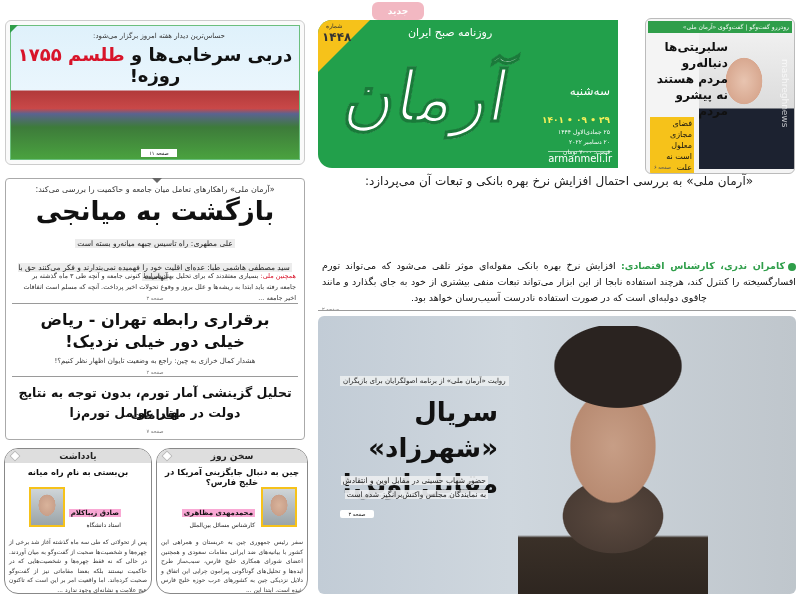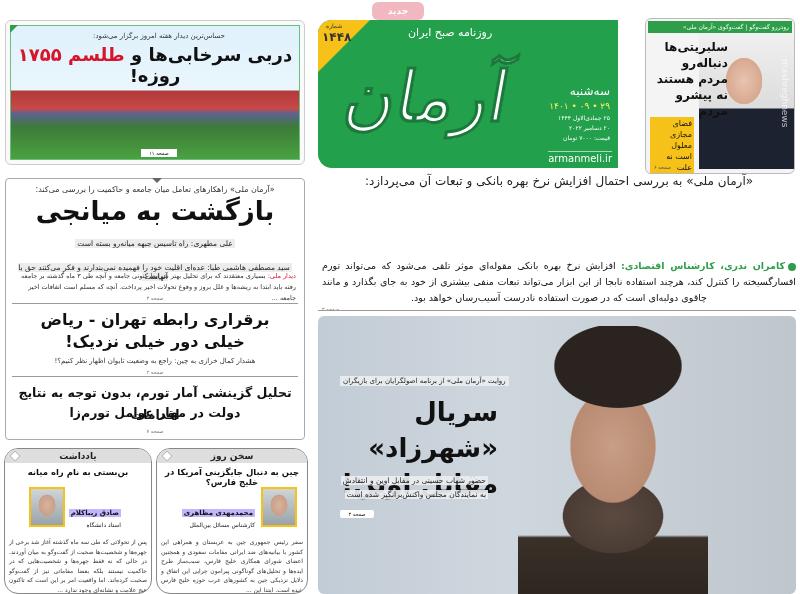--- a/index.html
+++ b/index.html
@@ -22,21 +22,21 @@
   .issue-num { position: absolute; left: 4px; top: 10px; font-size: 12px; font-weight: bold; color: #333; letter-spacing: 0px; }
   .paper-tag { position: absolute; left: 90px; top: 6px; font-size: 11px; color: #fff; }
   .logo-text {
     position: absolute; left: 14px; top: 22px; width: 190px; height: 110px;
     font-family: "DejaVu Serif", serif; font-size: 70px; font-weight: bold; color: #fff;
     -webkit-text-stroke: 1px #1a7a3a; text-align: center; line-height: 110px;
     transform: skewX(-10deg);
   }
   .date-block { position: absolute; right: 8px; top: 64px; width: 78px; text-align: right; color: #fff; }
   .date-day { font-size: 12px; color: #fff; }
-  .date-sh { font-size: 9px; color: #f6f05a; font-weight: normal; margin-top: 3px; direction: ltr; text-align: right; }
+  .date-sh { font-size: 9px; color: #f6f05a; font-weight: bold; margin-top: 17px; direction: ltr; text-align: right; }
   .date-line { font-size: 6px; color: #fff; margin-top: 3px; }
   .site-url { position: absolute; right: 6px; bottom: 4px; font-size: 10px; color: #fff; direction: ltr; border-top: 1px solid rgba(255,255,255,.6); padding-top: 1px; }
   .new-stamp {
     left: 372px; top: 2px; width: 52px; height: 18px; background: #f2b8c2; color: #fff;
     font-size: 9px; font-weight: bold; text-align: center; line-height: 18px;
   }
 
   
   .interview {
     left: 645px; top: 18px; width: 150px; height: 156px; border: 1px solid #bbb; background: #f4f4f4; overflow: hidden;
@@ -101,21 +101,21 @@
   .lb-page { position: absolute; left: 0; right: 0; text-align: center; font-size: 5px; color: #777; }
   .lb-h2 { position: absolute; left: 0; right: 0; text-align: center; font-size: 16px; font-weight: bold; line-height: 22px; color: #111; }
   .lb-sub { position: absolute; left: 0; right: 0; text-align: center; font-size: 7px; color: #333; }
 
   
   .col { top: 448px; height: 146px; border: 1px solid #888; border-radius: 14px; background: #fff; overflow: hidden; }
   .col-head { position: absolute; top: 0; left: 0; right: 0; height: 14px; background: #dedede; text-align: center; font-size: 9px; font-weight: bold; line-height: 14px; color: #222; }
   .col-head .diamond { position: absolute; left: 6px; top: 3px; width: 8px; height: 8px; background: #fff; transform: rotate(45deg); border: 1px solid #bbb; }
   .col-title { position: absolute; top: 18px; left: 4px; right: 4px; text-align: center; font-size: 8.5px; font-weight: bold; color: #111; }
   .col-photo { position: absolute; top: 38px; width: 36px; height: 40px; border: 2px solid #f6c21a; background: radial-gradient(ellipse 12px 15px at 50% 45%, #d9b39b 0%, #c9a08a 70%, transparent 72%), linear-gradient(#cfd5d8, #9aa4a8); }
-  .col-name { position: absolute; top: 60px; background: #c4b5fd; font-size: 7px; font-weight: bold; padding: 0 2px; }
+  .col-name { position: absolute; top: 60px; background: #f9a8d4; font-size: 7px; font-weight: bold; padding: 0 2px; }
   .col-role { position: absolute; top: 72px; font-size: 6px; color: #222; }
   .col-body { position: absolute; top: 88px; left: 4px; right: 4px; font-size: 6px; line-height: 9.5px; color: #333; text-align: justify; }
 </style>
 </head>
 <body>
 
 <div class="abs new-stamp">جدید</div>
 <div class="abs masthead">
   <div class="issue-corner"></div>
   <div class="issue-label">شماره</div>
@@ -172,21 +172,21 @@
   <div class="shz-page">صفحه ۳</div>
 </div>
 
 <div class="abs leftbox">
   <div class="notch"></div>
   <div>
     <div class="lb-kicker">«آرمان ملی» راهکارهای تعامل میان جامعه و حاکمیت را بررسی می‌کند:</div>
     <div class="lb-title">بازگشت به میانجی</div>
     <div class="lb-quote" style="top:60px;"><span>علی مطهری: راه تاسیس جبهه میانه‌رو بسته است</span></div>
     <div class="lb-quote" style="top:62px;margin-top:22px;"><span>سید مصطفی هاشمی طبا: عده‌ای اقلیت خود را فهمیده نمی‌بندارند و فکر می‌کنند حق با آنهاست</span></div>
-    <div class="lb-body"><span class="src">دیدار ملی:</span><span> بسیاری معتقدند که برای تحلیل بهتر شرایط کنونی جامعه و آنچه طی ۳ ماه گذشته بر جامعه رفته باید ابتدا به ریشه‌ها و علل بروز و وقوع تحولات اخیر پرداخت. آنچه که مسلم است اتفاقات اخیر جامعه ...</span></div>
+    <div class="lb-body"><span class="src">همچنین ملی:</span><span> بسیاری معتقدند که برای تحلیل بهتر شرایط کنونی جامعه و آنچه طی ۳ ماه گذشته بر جامعه رفته باید ابتدا به ریشه‌ها و علل بروز و وقوع تحولات اخیر پرداخت. آنچه که مسلم است اتفاقات اخیر جامعه ...</span></div>
     <div class="lb-page" style="top:116px;">صفحه ۳</div>
   </div>
   <div class="divider-line" style="left:6px; right:6px; top:124px;"></div>
   <div>
     <div class="lb-h2" style="top:130px;">برقراری رابطه تهران - ریاض</div>
     <div class="lb-h2" style="top:152px;">خیلی دور خیلی نزدیک!</div>
     <div class="lb-sub" style="top:178px;">هشدار کمال خرازی به چین: راجع به وضعیت تایوان اظهار نظر کنیم؟!</div>
     <div class="lb-page" style="top:190px;">صفحه ۲</div>
   </div>
   <div class="divider-line" style="left:6px; right:6px; top:197px;"></div>

